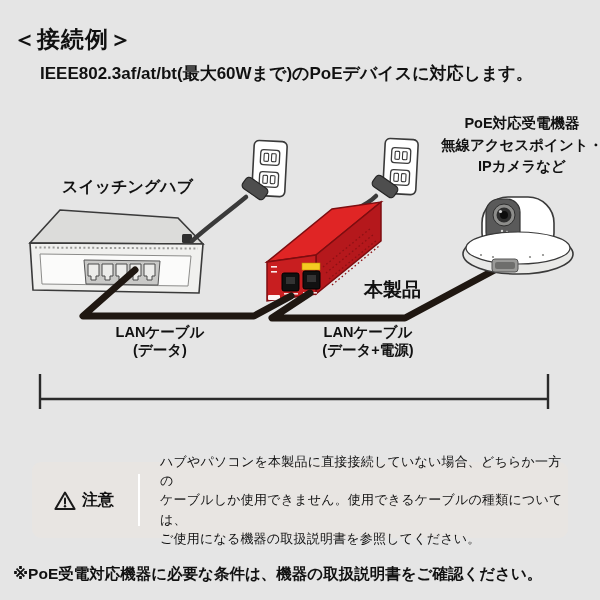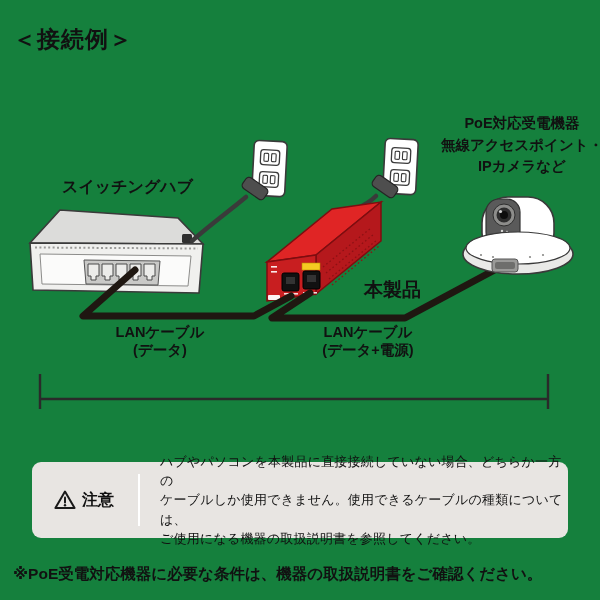--- a/index.html
+++ b/index.html
@@ -1,31 +1,31 @@
 <!DOCTYPE html>
 <html><head>
 <meta charset="utf-8">
 <style>
   html,body{margin:0;padding:0;background:#fff;}
-  #stage{position:relative;width:600px;height:600px;background:#15803d;overflow:hidden;
+  #stage{position:relative;width:600px;height:600px;background:#e5e5e5;overflow:hidden;
          font-family:"Liberation Sans","DejaVu Sans",sans-serif;color:#111;}
   #art{position:absolute;left:0;top:0;}
   .txt{position:absolute;white-space:nowrap;}
   .ml{white-space:pre-line;text-align:center;}
   .title{left:13px;top:24px;font-size:23px;font-weight:700;letter-spacing:1px;}
   .subtitle{left:40px;top:62px;font-size:17px;font-weight:700;}
   .hub-label{left:62px;top:177px;font-size:16px;font-weight:700;}
   .device-label{left:432px;top:113px;width:180px;font-size:14.5px;font-weight:700;line-height:21.5px;}
   .product-label{left:364px;top:268px;font-size:19px;font-weight:700;margin-top:9px;}
   .cableA-label{left:110px;top:323px;width:100px;font-size:14.5px;font-weight:700;line-height:18px;}
   .cableB-label{left:298px;top:323px;width:140px;font-size:14.5px;font-weight:700;line-height:18px;}
   .distance-label{left:185px;top:407px;width:200px;font-size:20px;font-weight:700;text-align:center;}
   .caution{position:absolute;left:32px;top:462px;width:536px;height:76px;background:#e8e5e2;
            border-radius:9px;display:flex;align-items:center;}
-  .caution-head{display:flex;align-items:flex-start;gap:6px;padding-left:22px;width:84px;flex:0 0 auto;}
+  .caution-head{display:flex;align-items:flex-end;gap:6px;padding-left:22px;width:84px;flex:0 0 auto;}
   .caution-word{font-size:16px;font-weight:700;}
   .caution-divider{width:2px;height:52px;background:#ffffff;flex:0 0 auto;}
   .caution-body{margin-left:20px;font-size:13px;line-height:19.3px;font-weight:500;
                 white-space:pre-line;letter-spacing:0.2px;}
   .footnote{left:13px;top:564px;font-size:15.5px;font-weight:700;}
 </style>
 </head>
 <body>
 
 <div id="stage">
@@ -117,20 +117,21 @@
       <circle cx="530" cy="257" r="1.1" fill="#8a8a88"></circle>
       <circle cx="543" cy="255" r="1.1" fill="#8a8a88"></circle>
       <rect x="492" y="259" width="26" height="13" rx="3" fill="#9a9a98" stroke="#555" stroke-width="1"></rect>
       <rect x="495" y="262" width="20" height="7" rx="2" fill="#6e6e6c"></rect>
     </g>
 
     <path d="M40,374 V409 M40,399 H548 M548,374 V409" fill="none" stroke="#2a2a2a" stroke-width="2.4"></path>
   </svg>
 
   <div class="txt title">＜接続例＞</div>
+  <div class="txt subtitle">IEEE802.3af/at/bt(最大60Wまで)のPoEデバイスに対応します。</div>
   <div class="txt hub-label">スイッチングハブ</div>
   <div class="txt ml device-label">PoE対応受電機器
 無線アクセスポイント・
 IPカメラなど</div>
   <div class="txt product-label">本製品</div>
   <div class="txt ml cableA-label">LANケーブル
 (データ)</div>
   <div class="txt ml cableB-label">LANケーブル
 (データ+電源)</div>
 

